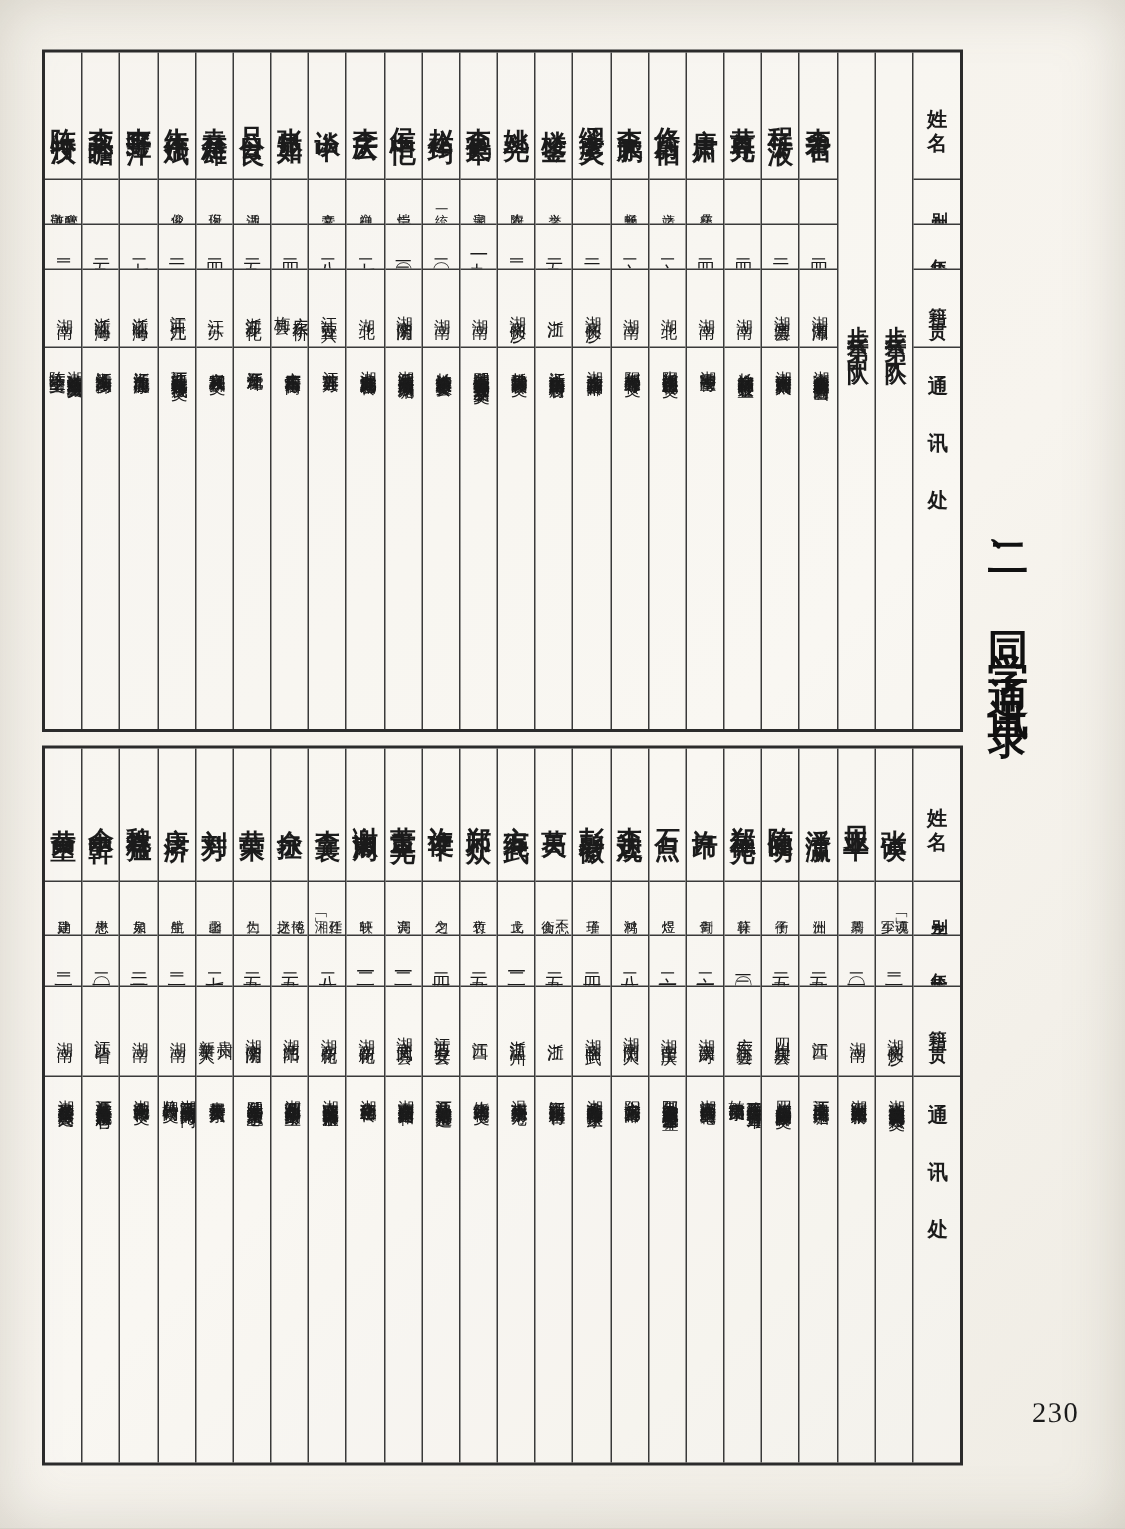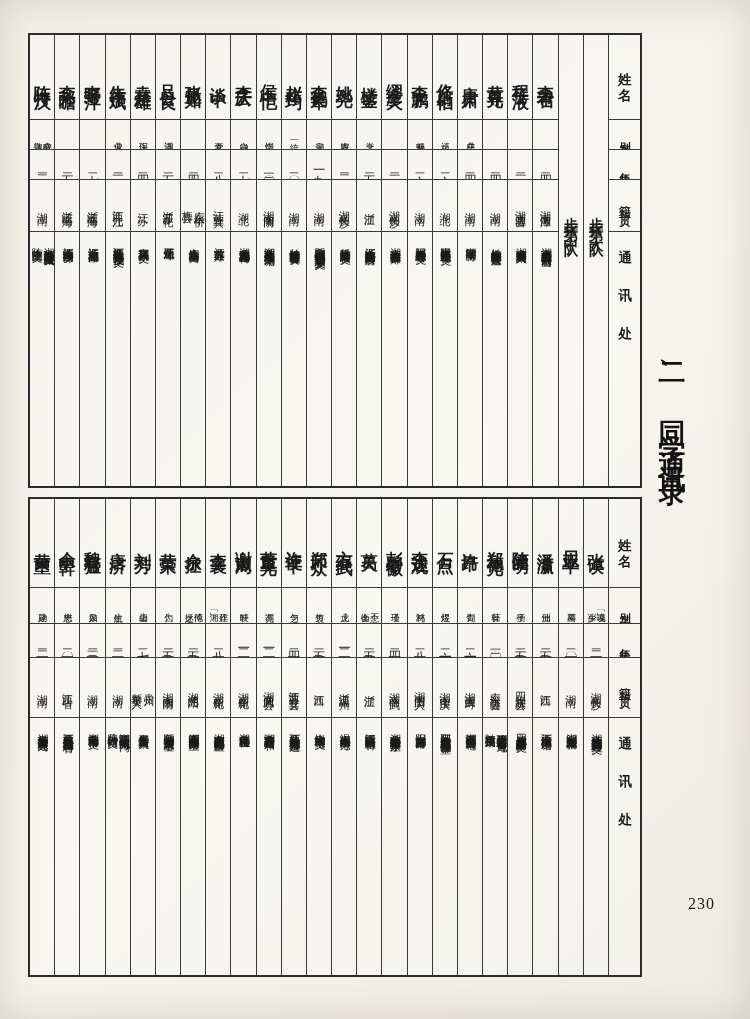--- a/index.html
+++ b/index.html
@@ -46,21 +46,21 @@
   .h-name .vtext{font-size:13.5px;letter-spacing:16px;}
   .h-alias .vtext{font-size:11px;letter-spacing:2px;}
   .h-age .vtext{font-size:11px;letter-spacing:2px;}
   .h-origin .vtext{font-size:12px;letter-spacing:10px;}
   .h-addr .vtext{font-size:13.5px;letter-spacing:38px;}
   .side-title{
     position:absolute;left:654px;top:342px;
     writing-mode:vertical-rl;text-orientation:upright;
     font-size:27px;font-weight:700;letter-spacing:15px;color:#111;
   }
-  .page-number{position:absolute;left:688px;top:895px;font-size:16px;letter-spacing:1px;}
+  .page-number{position:absolute;left:688px;top:932px;font-size:19px;letter-spacing:1px;}
 </style>
 </head>
 <body>
 
 <div class="page">
   <div class="content">
 
     <div class="vtable t0">
       <div class="col col-header">
         <div class="cell c-name h-name">

